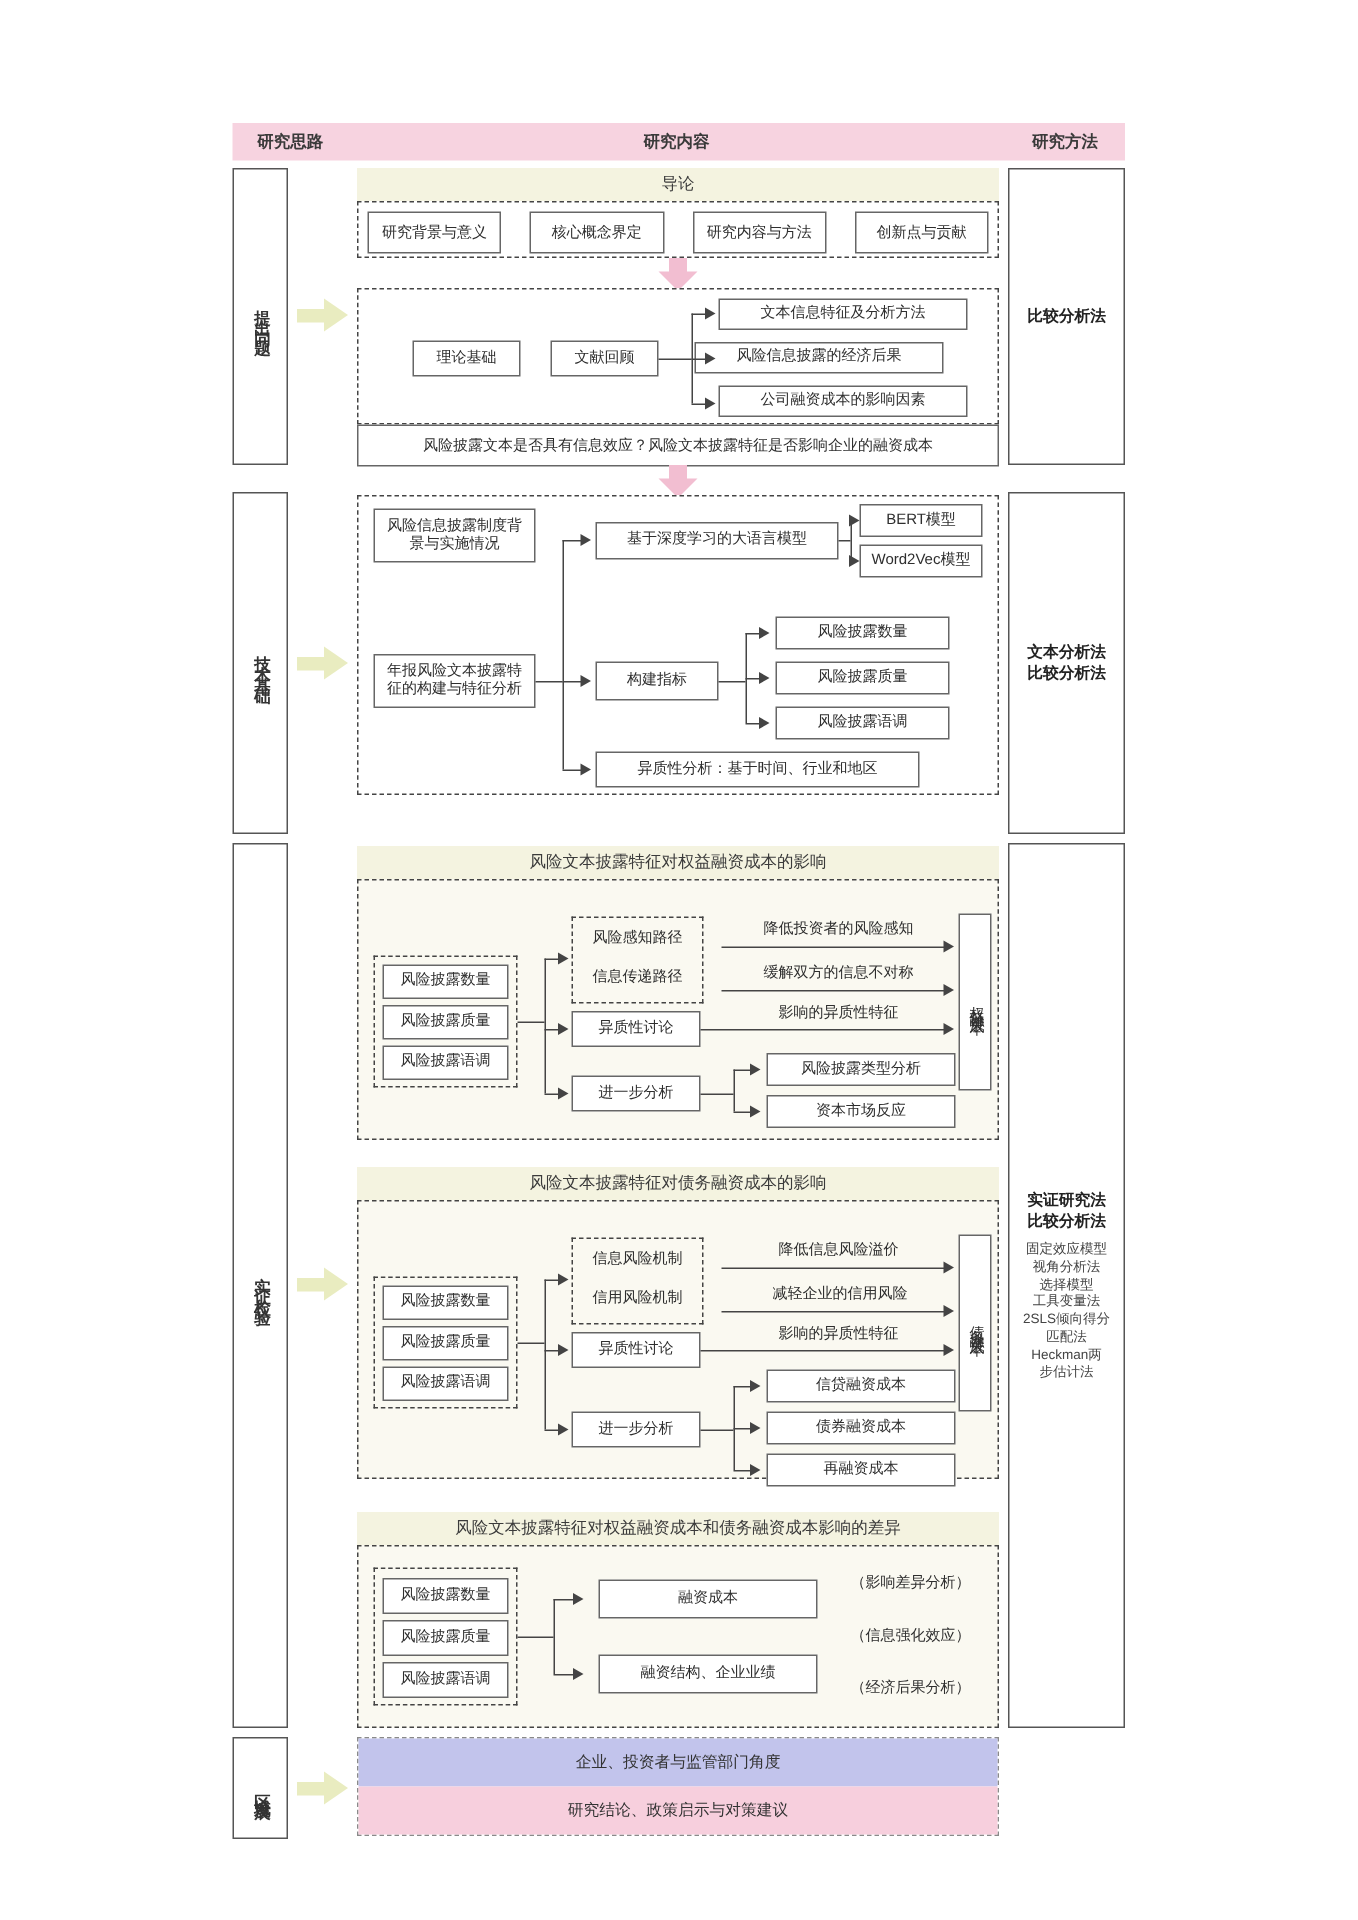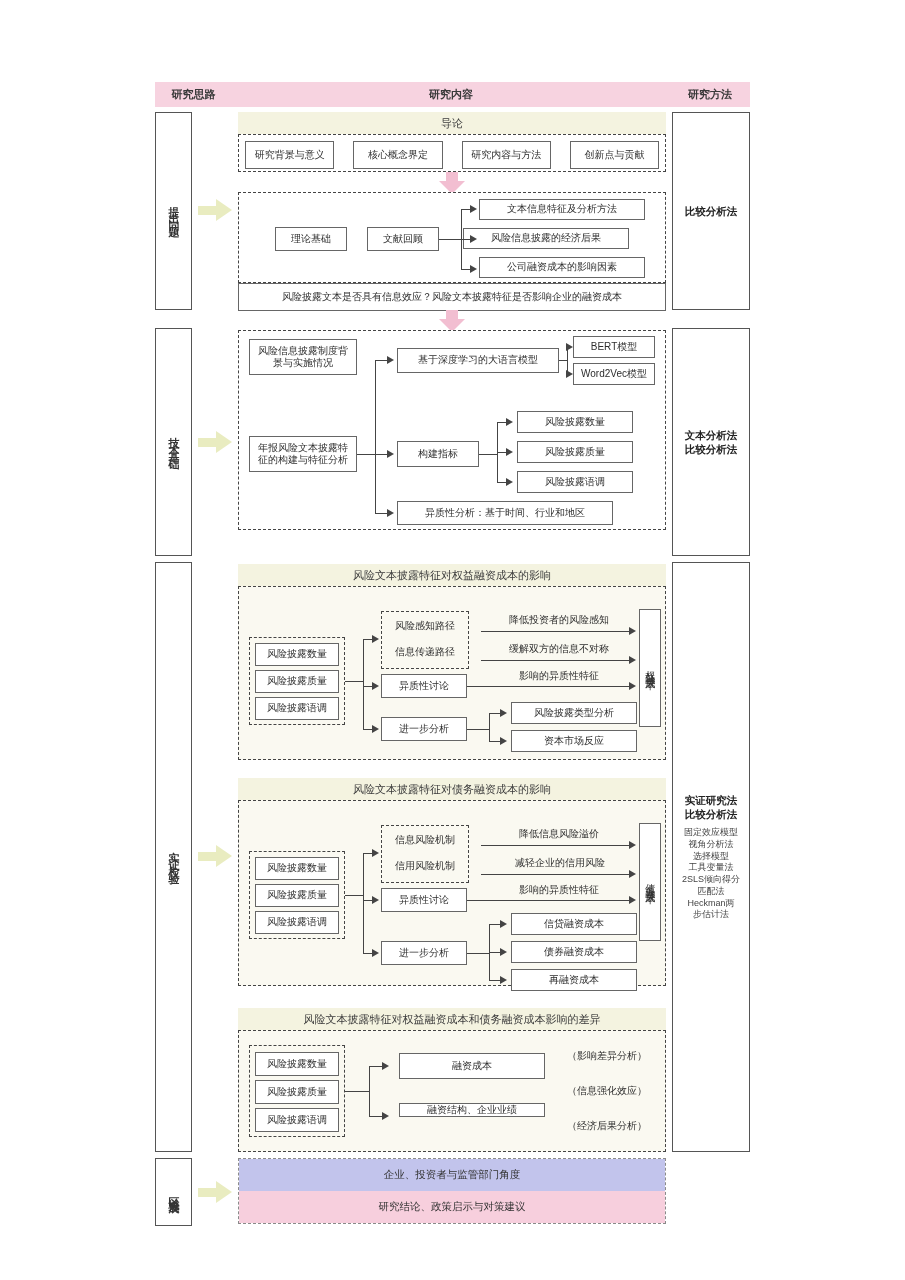--- a/index.html
+++ b/index.html
@@ -498,21 +498,21 @@
   <div class="panel" style="top:1008px;">
     <div class="panel-title">风险文本披露特征对权益融资成本和债务融资成本影响的差异</div>
     <div class="panel-body soft" style="height:122px;">
 
       <div class="dashbox" style="left:10px;top:14px;width:96px;height:92px;"></div>
       <div class="node" style="left:16px;top:21px;width:84px;height:24px;">风险披露数量</div>
       <div class="node" style="left:16px;top:49px;width:84px;height:24px;">风险披露质量</div>
       <div class="node" style="left:16px;top:77px;width:84px;height:24px;">风险披露语调</div>
 
       <div class="node" style="left:160px;top:22px;width:146px;height:26px;">融资成本</div>
-      <div class="node" style="left:160px;top:72px;width:146px;height:14px;">融资结构、企业业绩</div>
+      <div class="node" style="left:160px;top:72px;width:146px;height:26px;">融资结构、企业业绩</div>
 
       <div class="plain-text" style="left:318px;top:18px;width:100px;">（影响差异分析）</div>
       <div class="plain-text" style="left:318px;top:53px;width:100px;">（信息强化效应）</div>
       <div class="plain-text" style="left:318px;top:88px;width:100px;">（经济后果分析）</div>
 
       <div class="ln-h" style="left:106px;top:60px;width:24px;"></div>
       <div class="ln-v" style="left:130px;top:35px;height:50px;"></div>
       <div class="ln-h" style="left:130px;top:35px;width:14px;"></div>
       <div class="ln-h" style="left:130px;top:85px;width:14px;"></div>
       <div class="arw-r" style="left:143px;top:31px;"></div>

